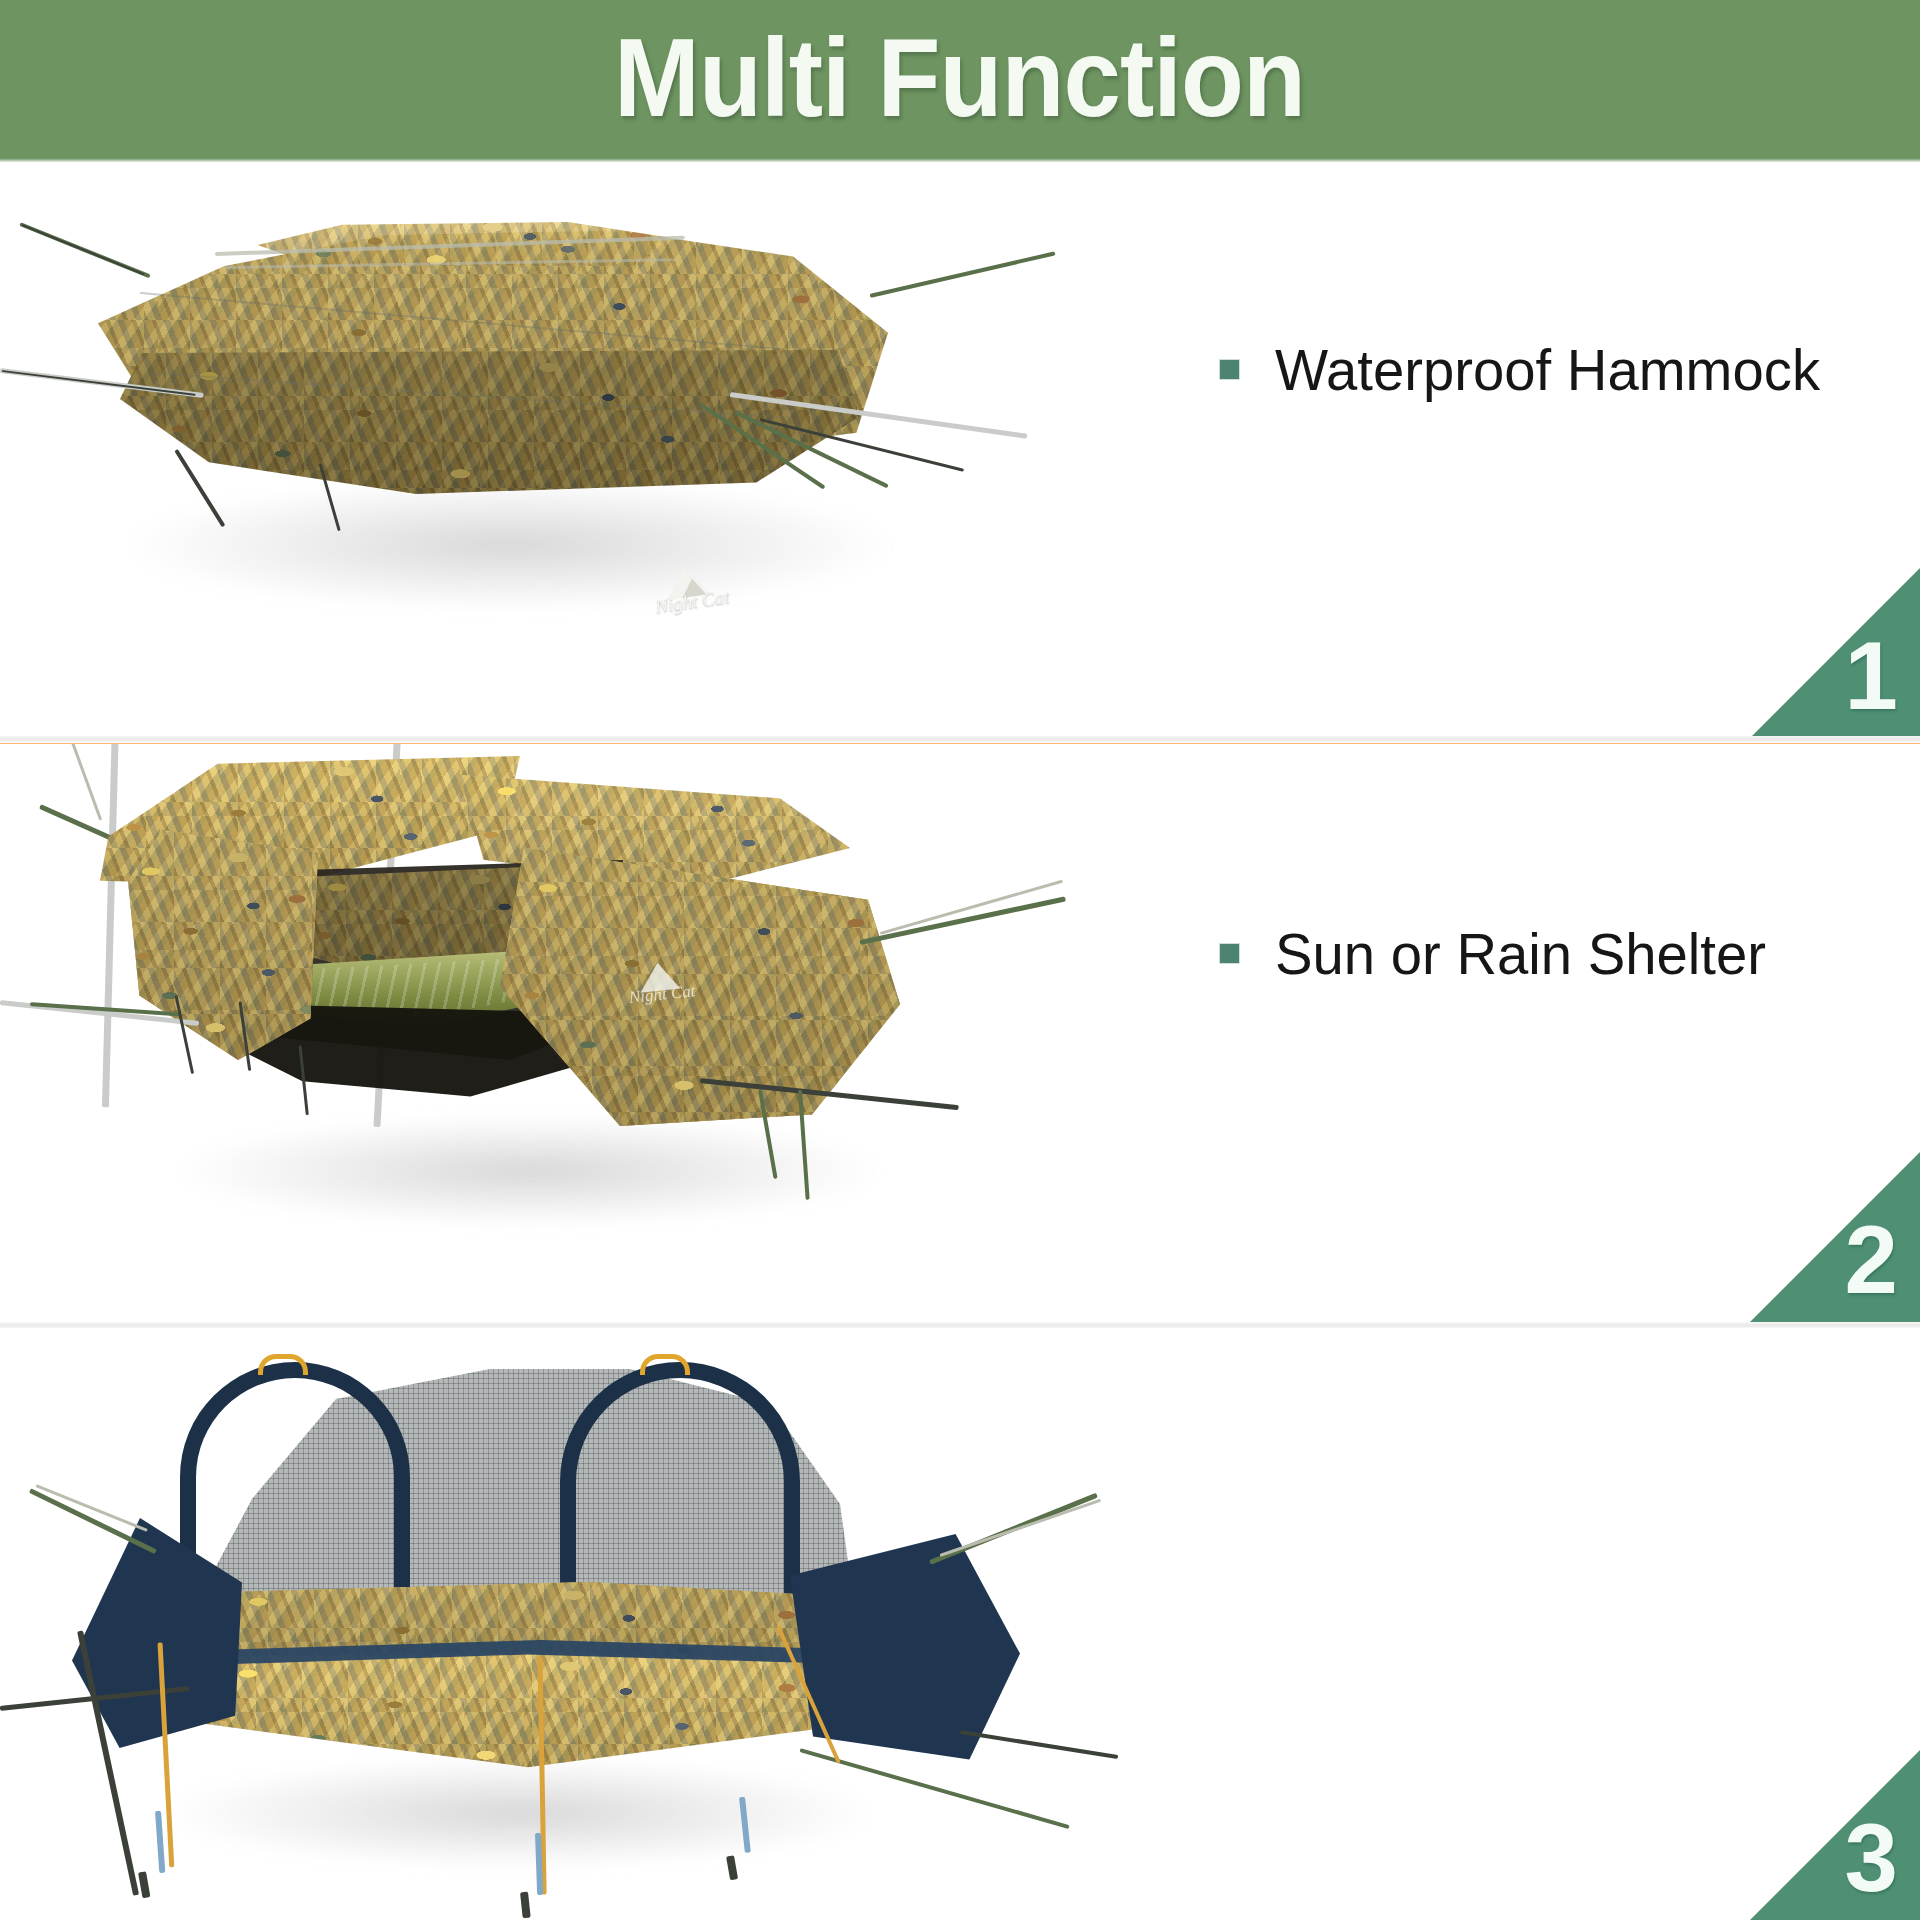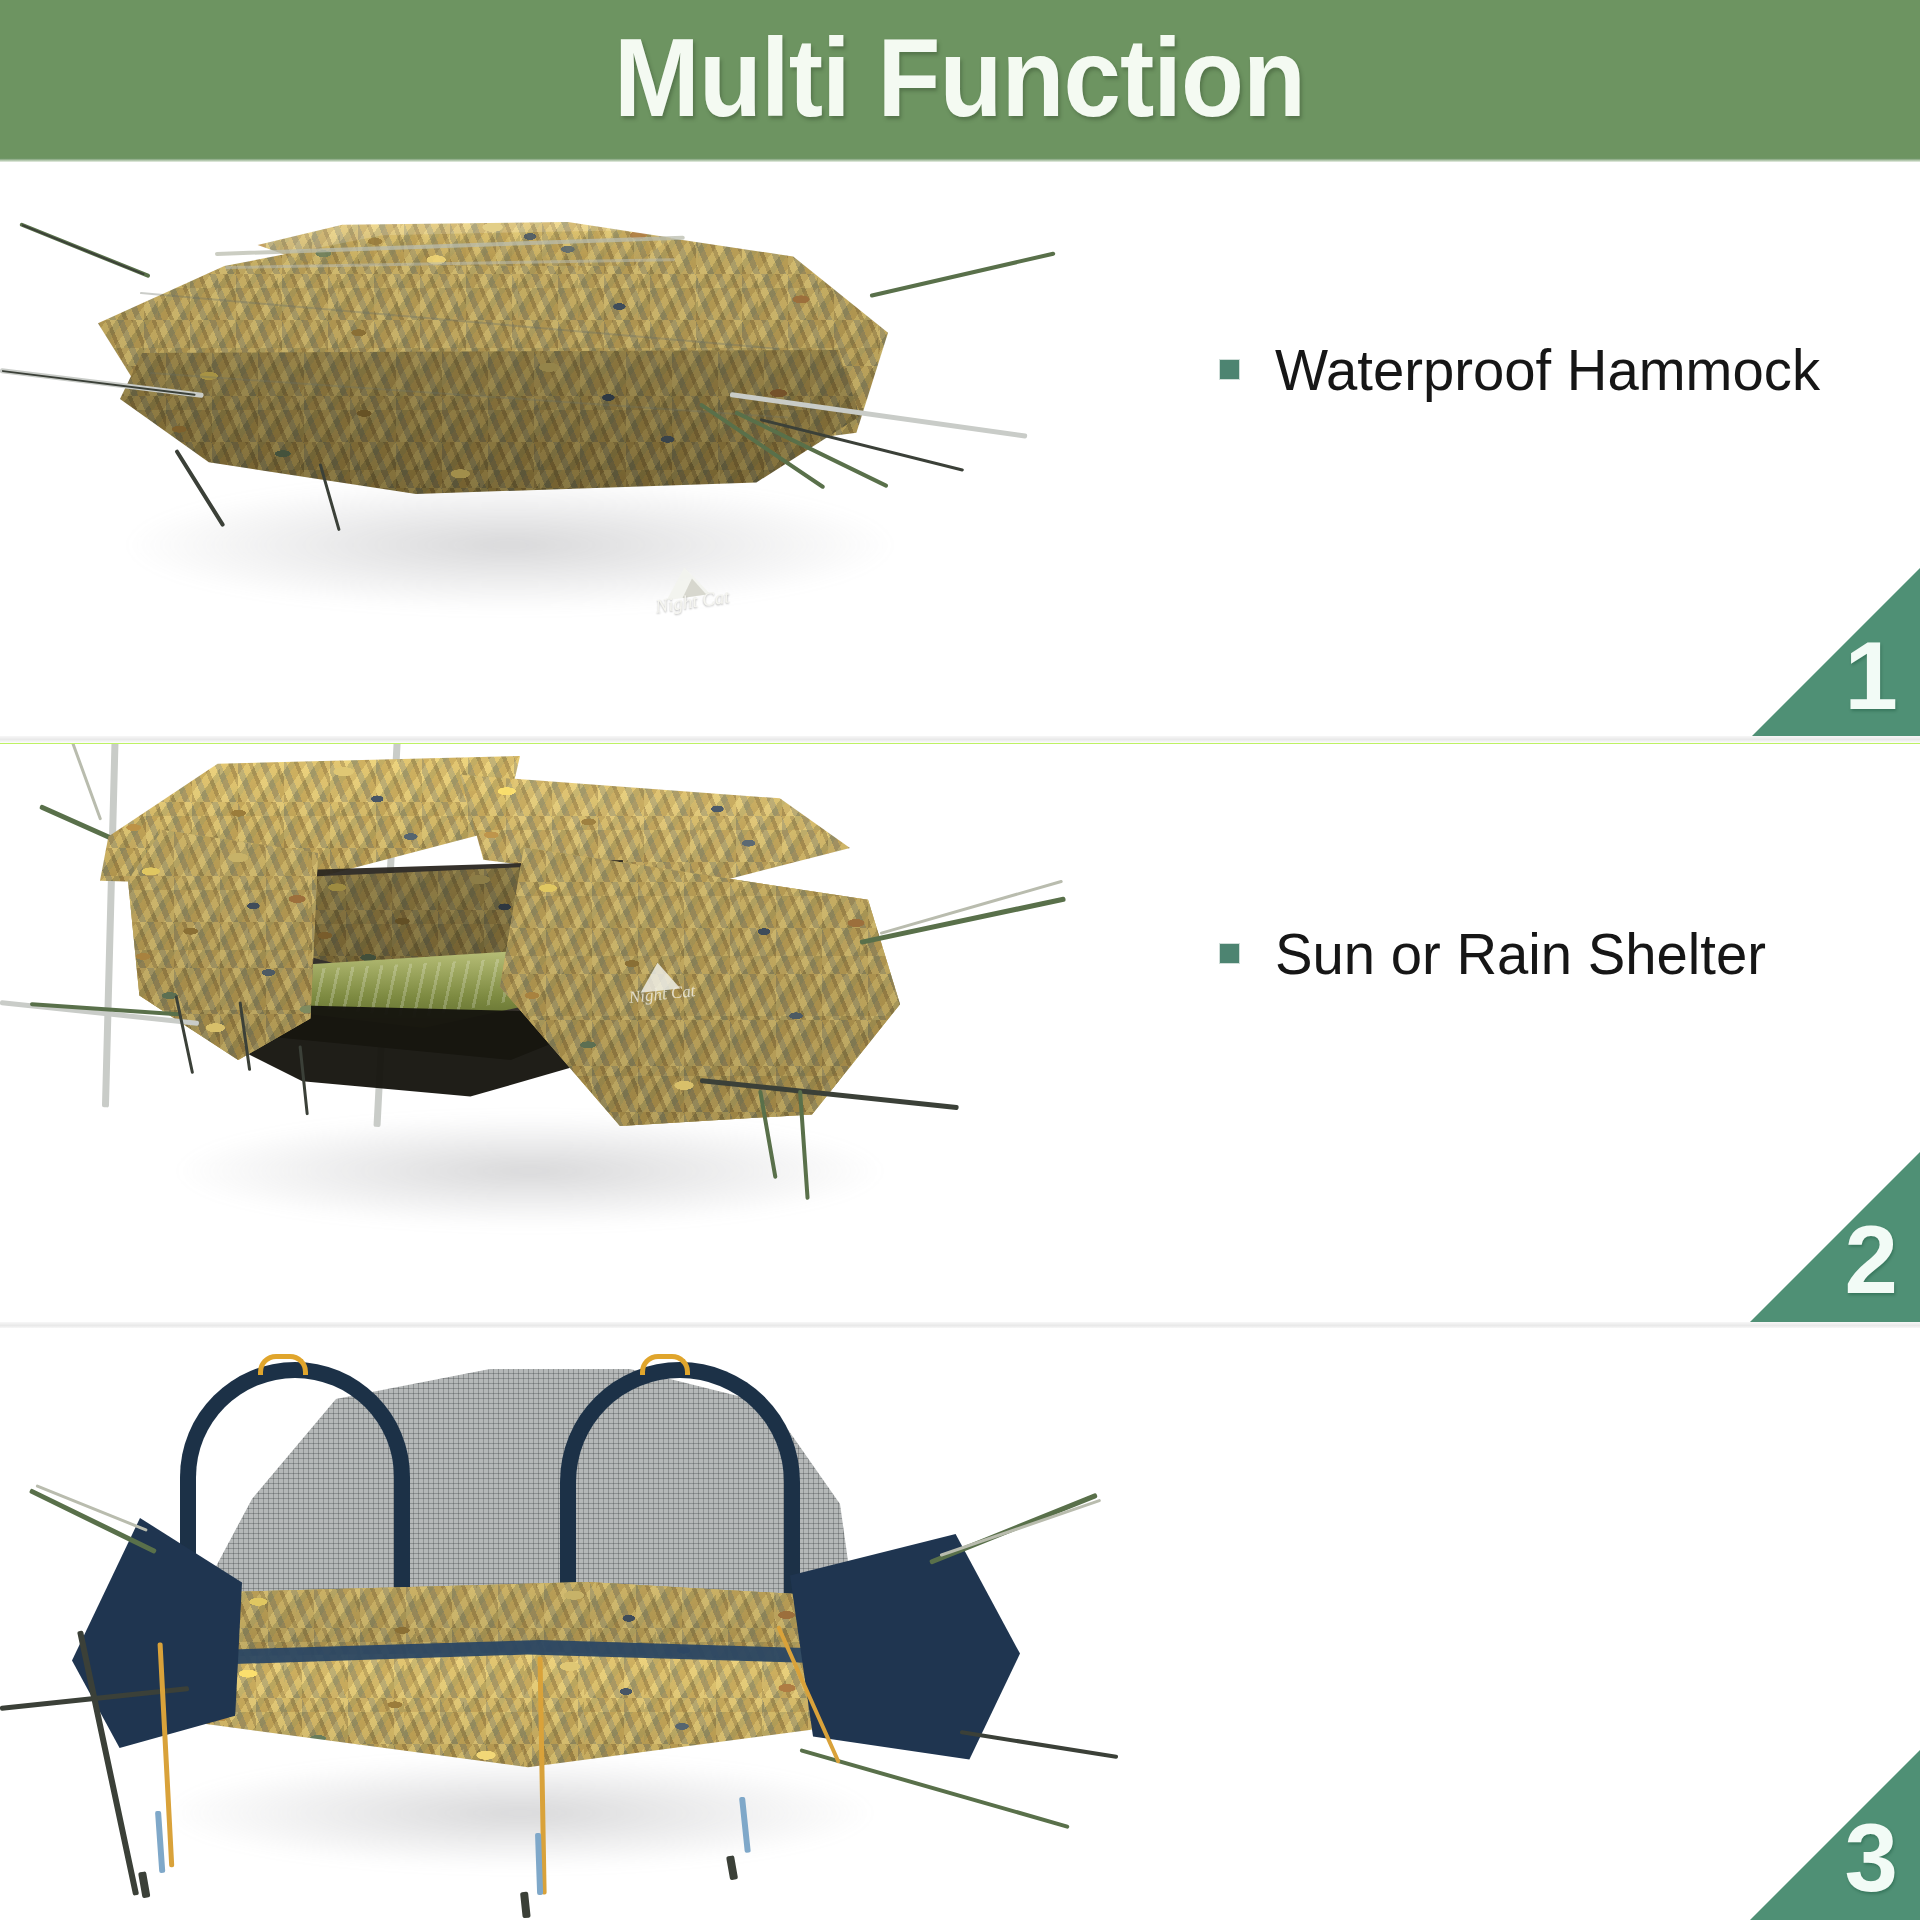--- a/index.html
+++ b/index.html
@@ -2,21 +2,21 @@
 <html><head>
 <meta charset="utf-8">
 <style>
   html,body{margin:0;padding:0;}
   body{
     width:1920px;height:1920px;
     background:#ffffff;
     font-family:"Liberation Sans","DejaVu Sans",sans-serif;
     overflow:hidden;
   }
-  .page{position:relative;width:1920px;height:1348px;background:#bef264;}
+  .page{position:relative;width:1920px;height:1348px;background:#fdba74;}
 
   
   .header{
     position:absolute;left:0;top:0;width:1920px;height:160px;
     background:#6d9461;
     display:flex;align-items:center;justify-content:center;
     overflow:hidden;
   }
   .header-title{
     color:#f4faf2;

